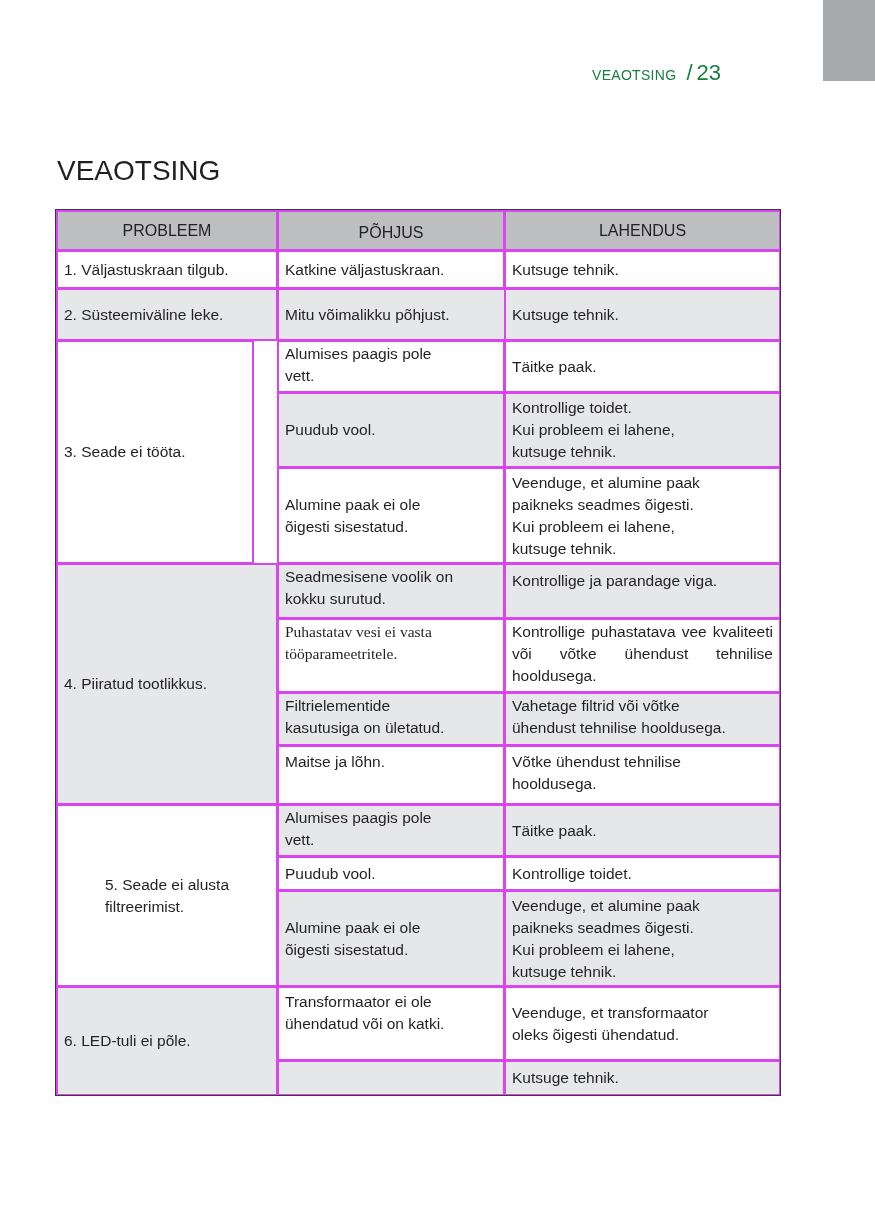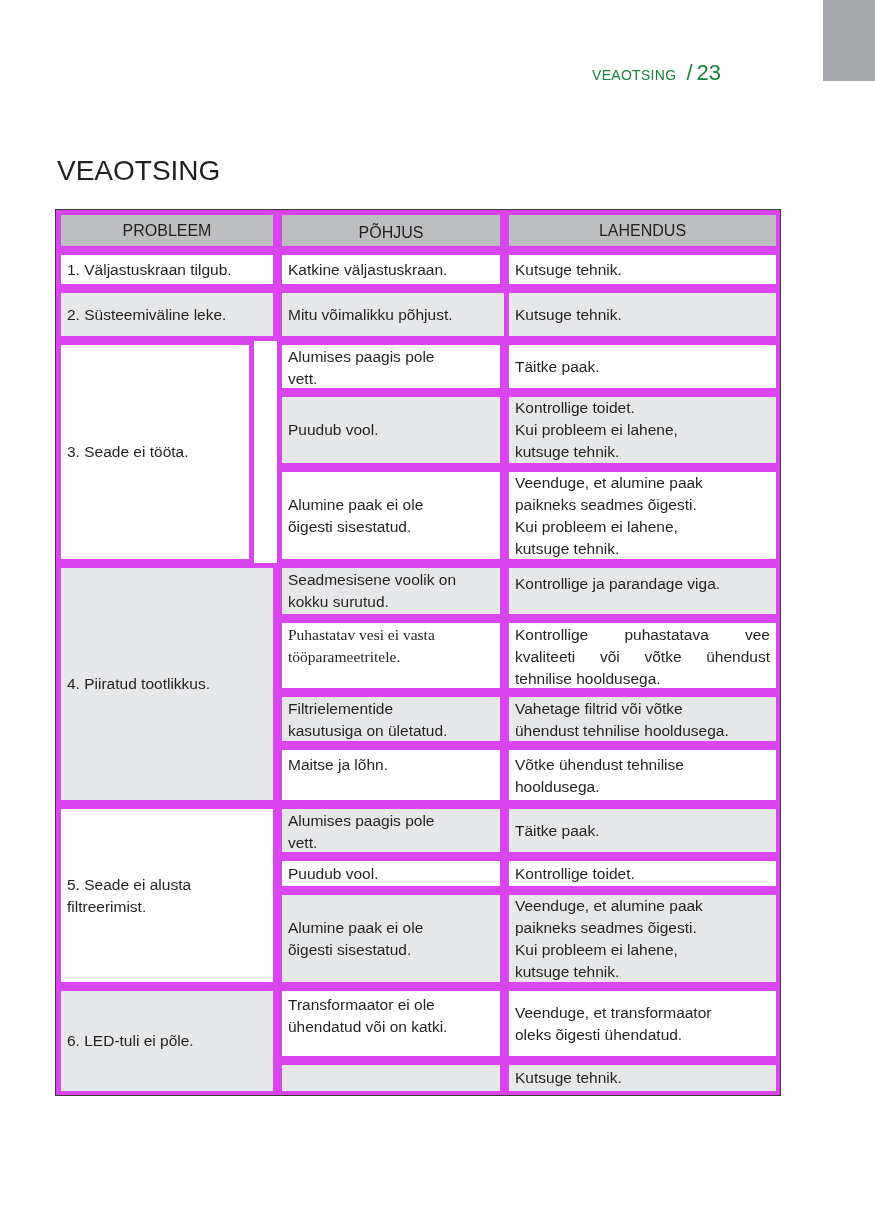--- a/index.html
+++ b/index.html
@@ -8,21 +8,21 @@
     font-family: "Liberation Sans", sans-serif; color: #231f20;
   }
   .tab-marker { position: absolute; left: 823px; top: 0; width: 52px; height: 81px; background: #a7a9ac; }
   .running-head { position: absolute; left: 592px; top: 60px; color: #15803d; white-space: nowrap; }
   .running-head .sect { font-size: 14px; letter-spacing: 0.3px; }
   .running-head .sep { font-size: 22px; margin-left: 10px; }
   .running-head .num { font-size: 22px; margin-left: 4px; }
   .page-title { position: absolute; left: 57px; top: 155px; font-size: 28px; color: #231f20; }
   .grid { position: absolute; left: 0; top: 0; }
   .cell {
-    position: absolute; box-sizing: border-box; border: 5px solid #d946ef;
+    position: absolute; box-sizing: border-box; border: 2px solid #d946ef;
     font-size: 15.5px; line-height: 22px; padding: 0 6px;
     display: flex; align-items: center;
   }
   .cell.top { align-items: flex-start; padding-top: 1px; }
   .cell.hdr { background: #bcbec0; justify-content: center; font-size: 16px; }
   .cell.grey { background: #e6e7e8; }
   .cell.white { background: #ffffff; }
   .cell span { display: block; white-space: pre-line; }
   .cell.justify span { text-align: justify; text-align-last: left; }
   .outer { position: absolute; left: 55px; top: 209px; width: 726px; height: 887px; box-sizing: border-box; border: 1.5px solid #3a3a3a; pointer-events: none; }
@@ -125,21 +125,21 @@
 ühendust tehnilise hooldusega.</span>
     </div>
   <div class="cell white top" style="left:277px;top:745px;width:228px;height:60px;padding-top:4px;">
       <span>Maitse ja lõhn.</span>
     </div>
   <div class="cell white top" style="left:504px;top:745px;width:277px;height:60px;padding-top:4px;">
       <span>Võtke ühendust tehnilise
 hooldusega.</span>
     </div>
 
-  <div class="cell white" style="left:56px;top:804px;width:222px;height:183px;">
+  <div class="cell white" style="left:56px;top:804px;width:222px;height:183px;justify-content:center;">
       <span>5. Seade ei alusta
 filtreerimist.</span>
     </div>
   <div class="cell grey top" style="left:277px;top:804px;width:228px;height:53px;">
       <span>Alumises paagis pole
 vett.</span>
     </div>
   <div class="cell grey" style="left:504px;top:804px;width:277px;height:53px;">
       <span>Täitke paak.</span>
     </div>

